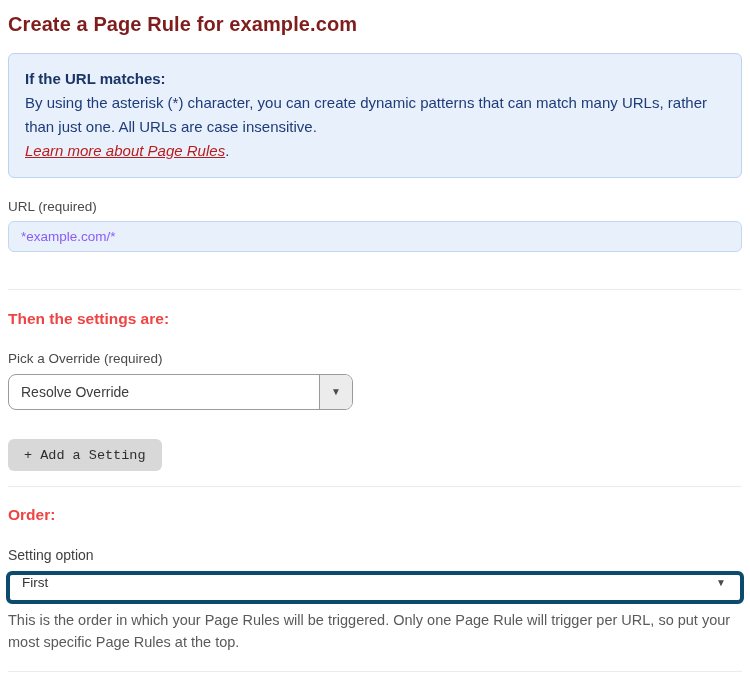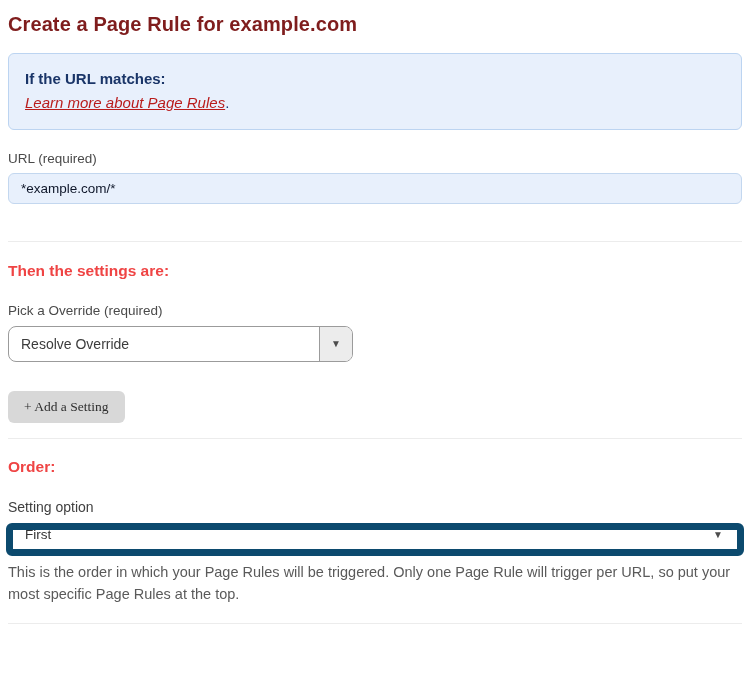--- a/index.html
+++ b/index.html
@@ -47,21 +47,21 @@
   }
   .url-input {
     width: 100%;
     height: 31px;
     background: #e8f0fc;
     border: 1px solid #c3d7ef;
     border-radius: 6px;
     padding: 0 12px;
     font-family: "Liberation Sans", sans-serif;
     font-size: 13.5px;
-    color: #0f172a;
+    color: #8b5cf6;
     outline: none;
   }
   .divider {
     border: none;
     border-top: 1px solid #ececec;
     margin: 0;
   }
   .divider-1 { margin-top: 37px; }
   .section-heading {
     font-size: 15.5px;
@@ -123,34 +123,34 @@
     white-space: nowrap;
     overflow: hidden;
   }
   .add-setting-btn {
     margin-top: 29px;
     background: #d8d8d8;
     border: none;
     border-radius: 6px;
     padding: 0 16px;
     height: 32px;
-    font-family: Liberation Serif, serif;
+    font-family: Liberation Mono, monospace;
     font-size: 13.5px;
     color: #2e2e2e;
     cursor: pointer;
   }
   .divider-2 { margin-top: 15px; }
   .order-heading { margin-top: 19px; }
   .order-select-label { margin-top: 23px; margin-bottom: 8px; color: #3f3f3f; font-size: 14px; }
   .order-select {
     margin-left: -2px;
     width: 738px;
     height: 33px;
     background: #ffffff;
-    border: 7px solid #0c4a6e;
+    border: 4px solid #0c4a6e;
     border-radius: 6px;
     display: flex;
     align-items: center;
     justify-content: space-between;
     padding: 0 14px 10px 12px;
     cursor: pointer;
   }
   .order-select .select-value {
     font-size: 13.5px;
     color: #333333;
@@ -166,20 +166,21 @@
 </style>
 </head>
 <body>
 
 
 
 <h1 class="page-title">Create a Page Rule for example.com</h1>
 
 <div class="info-box">
   <div class="info-heading">If the URL matches:</div>
+  <div class="info-body">By using the asterisk (*) character, you can create dynamic patterns that can match many URLs, rather than just one. All URLs are case insensitive.</div>
   <div><a class="info-link">Learn more about Page Rules</a><span>.</span></div>
 </div>
 
 <label class="field-label">URL (required)</label>
 <input class="url-input" type="text" value="*example.com/*" style="">
 
 <hr class="divider divider-1">
 
 <div class="section-heading">Then the settings are:</div>
 

